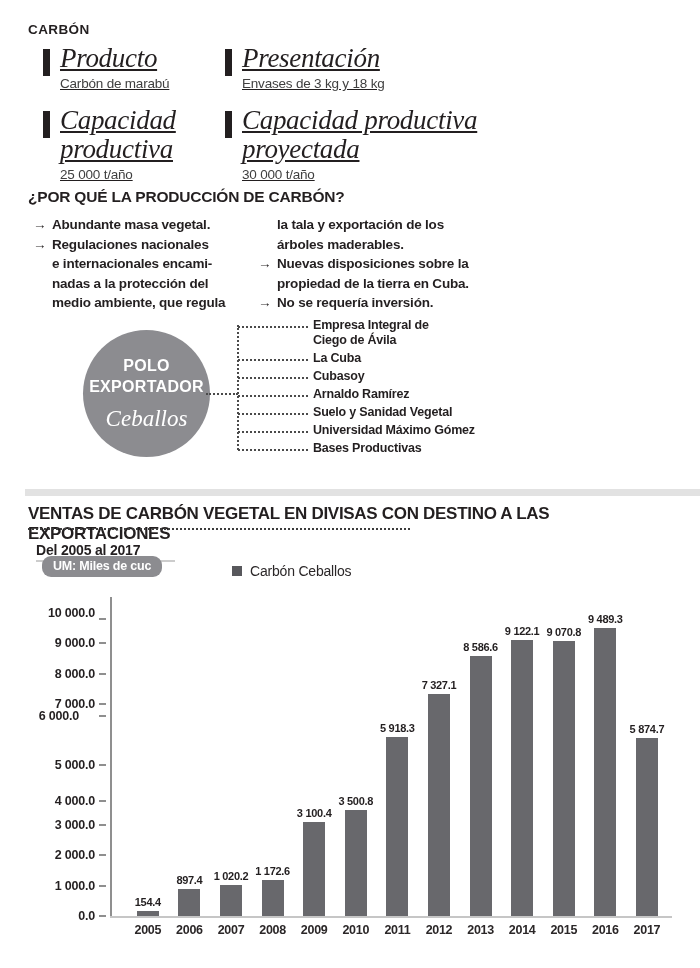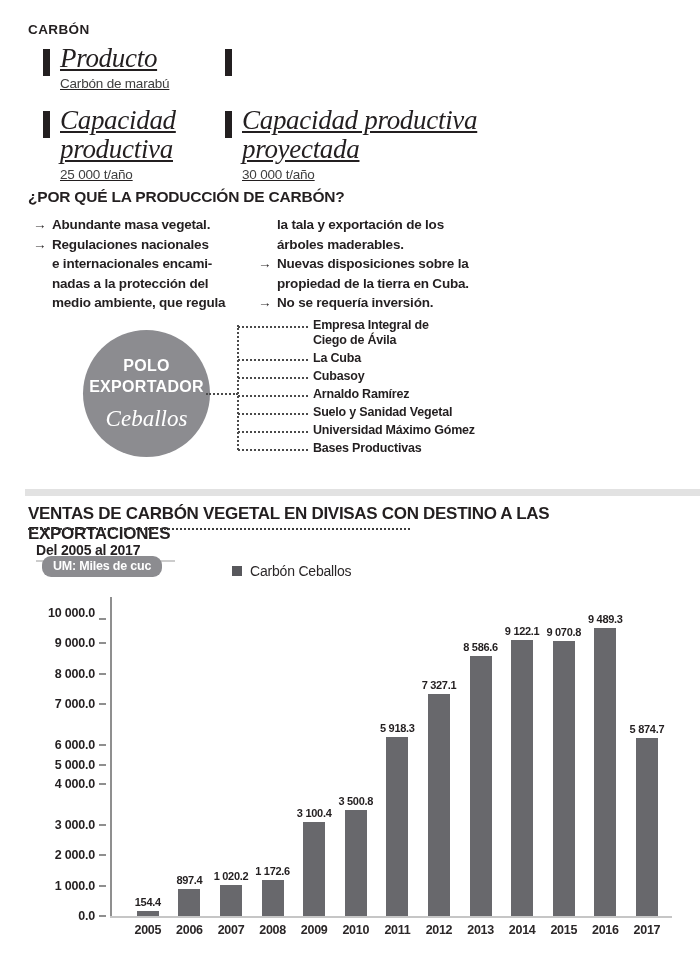--- a/index.html
+++ b/index.html
@@ -98,20 +98,24 @@
 <div class="abs facts">
   <div class="fact">
     <div class="fact-bar"></div>
     <div class="fact-body">
       <h3 class="fact-title pre">Producto</h3>
       <div class="fact-value">Carbón de marabú</div>
     </div>
   </div>
   <div class="fact">
     <div class="fact-bar"></div>
+    <div class="fact-body">
+      <h3 class="fact-title pre">Presentación</h3>
+      <div class="fact-value">Envases de 3 kg y 18 kg</div>
+    </div>
   </div>
   <div class="fact">
     <div class="fact-bar"></div>
     <div class="fact-body">
       <h3 class="fact-title pre">Capacidad
 productiva</h3>
       <div class="fact-value">25 000 t/año</div>
     </div>
   </div>
   <div class="fact">
@@ -223,29 +227,29 @@
         <span class="y-tick-mark"></span>
       </div>
       <div class="y-tick-row" style="top: 60.6px;">
         <span class="y-tick-label">8 000.0</span>
         <span class="y-tick-mark"></span>
       </div>
       <div class="y-tick-row" style="top: 90.9px;">
         <span class="y-tick-label">7 000.0</span>
         <span class="y-tick-mark"></span>
       </div>
-      <div class="y-tick-row" style="top: 132px;">
+      <div class="y-tick-row" style="top: 103px; gap: 16px;">
         <span class="y-tick-label">6 000.0</span>
         <span class="y-tick-mark"></span>
       </div>
       <div class="y-tick-row" style="top: 151.5px;">
         <span class="y-tick-label">5 000.0</span>
         <span class="y-tick-mark"></span>
       </div>
-      <div class="y-tick-row" style="top: 171px;">
+      <div class="y-tick-row" style="top: 188px;">
         <span class="y-tick-label">4 000.0</span>
         <span class="y-tick-mark"></span>
       </div>
       <div class="y-tick-row" style="top: 212.1px;">
         <span class="y-tick-label">3 000.0</span>
         <span class="y-tick-mark"></span>
       </div>
       <div class="y-tick-row" style="top: 242.4px;">
         <span class="y-tick-label">2 000.0</span>
         <span class="y-tick-mark"></span>

